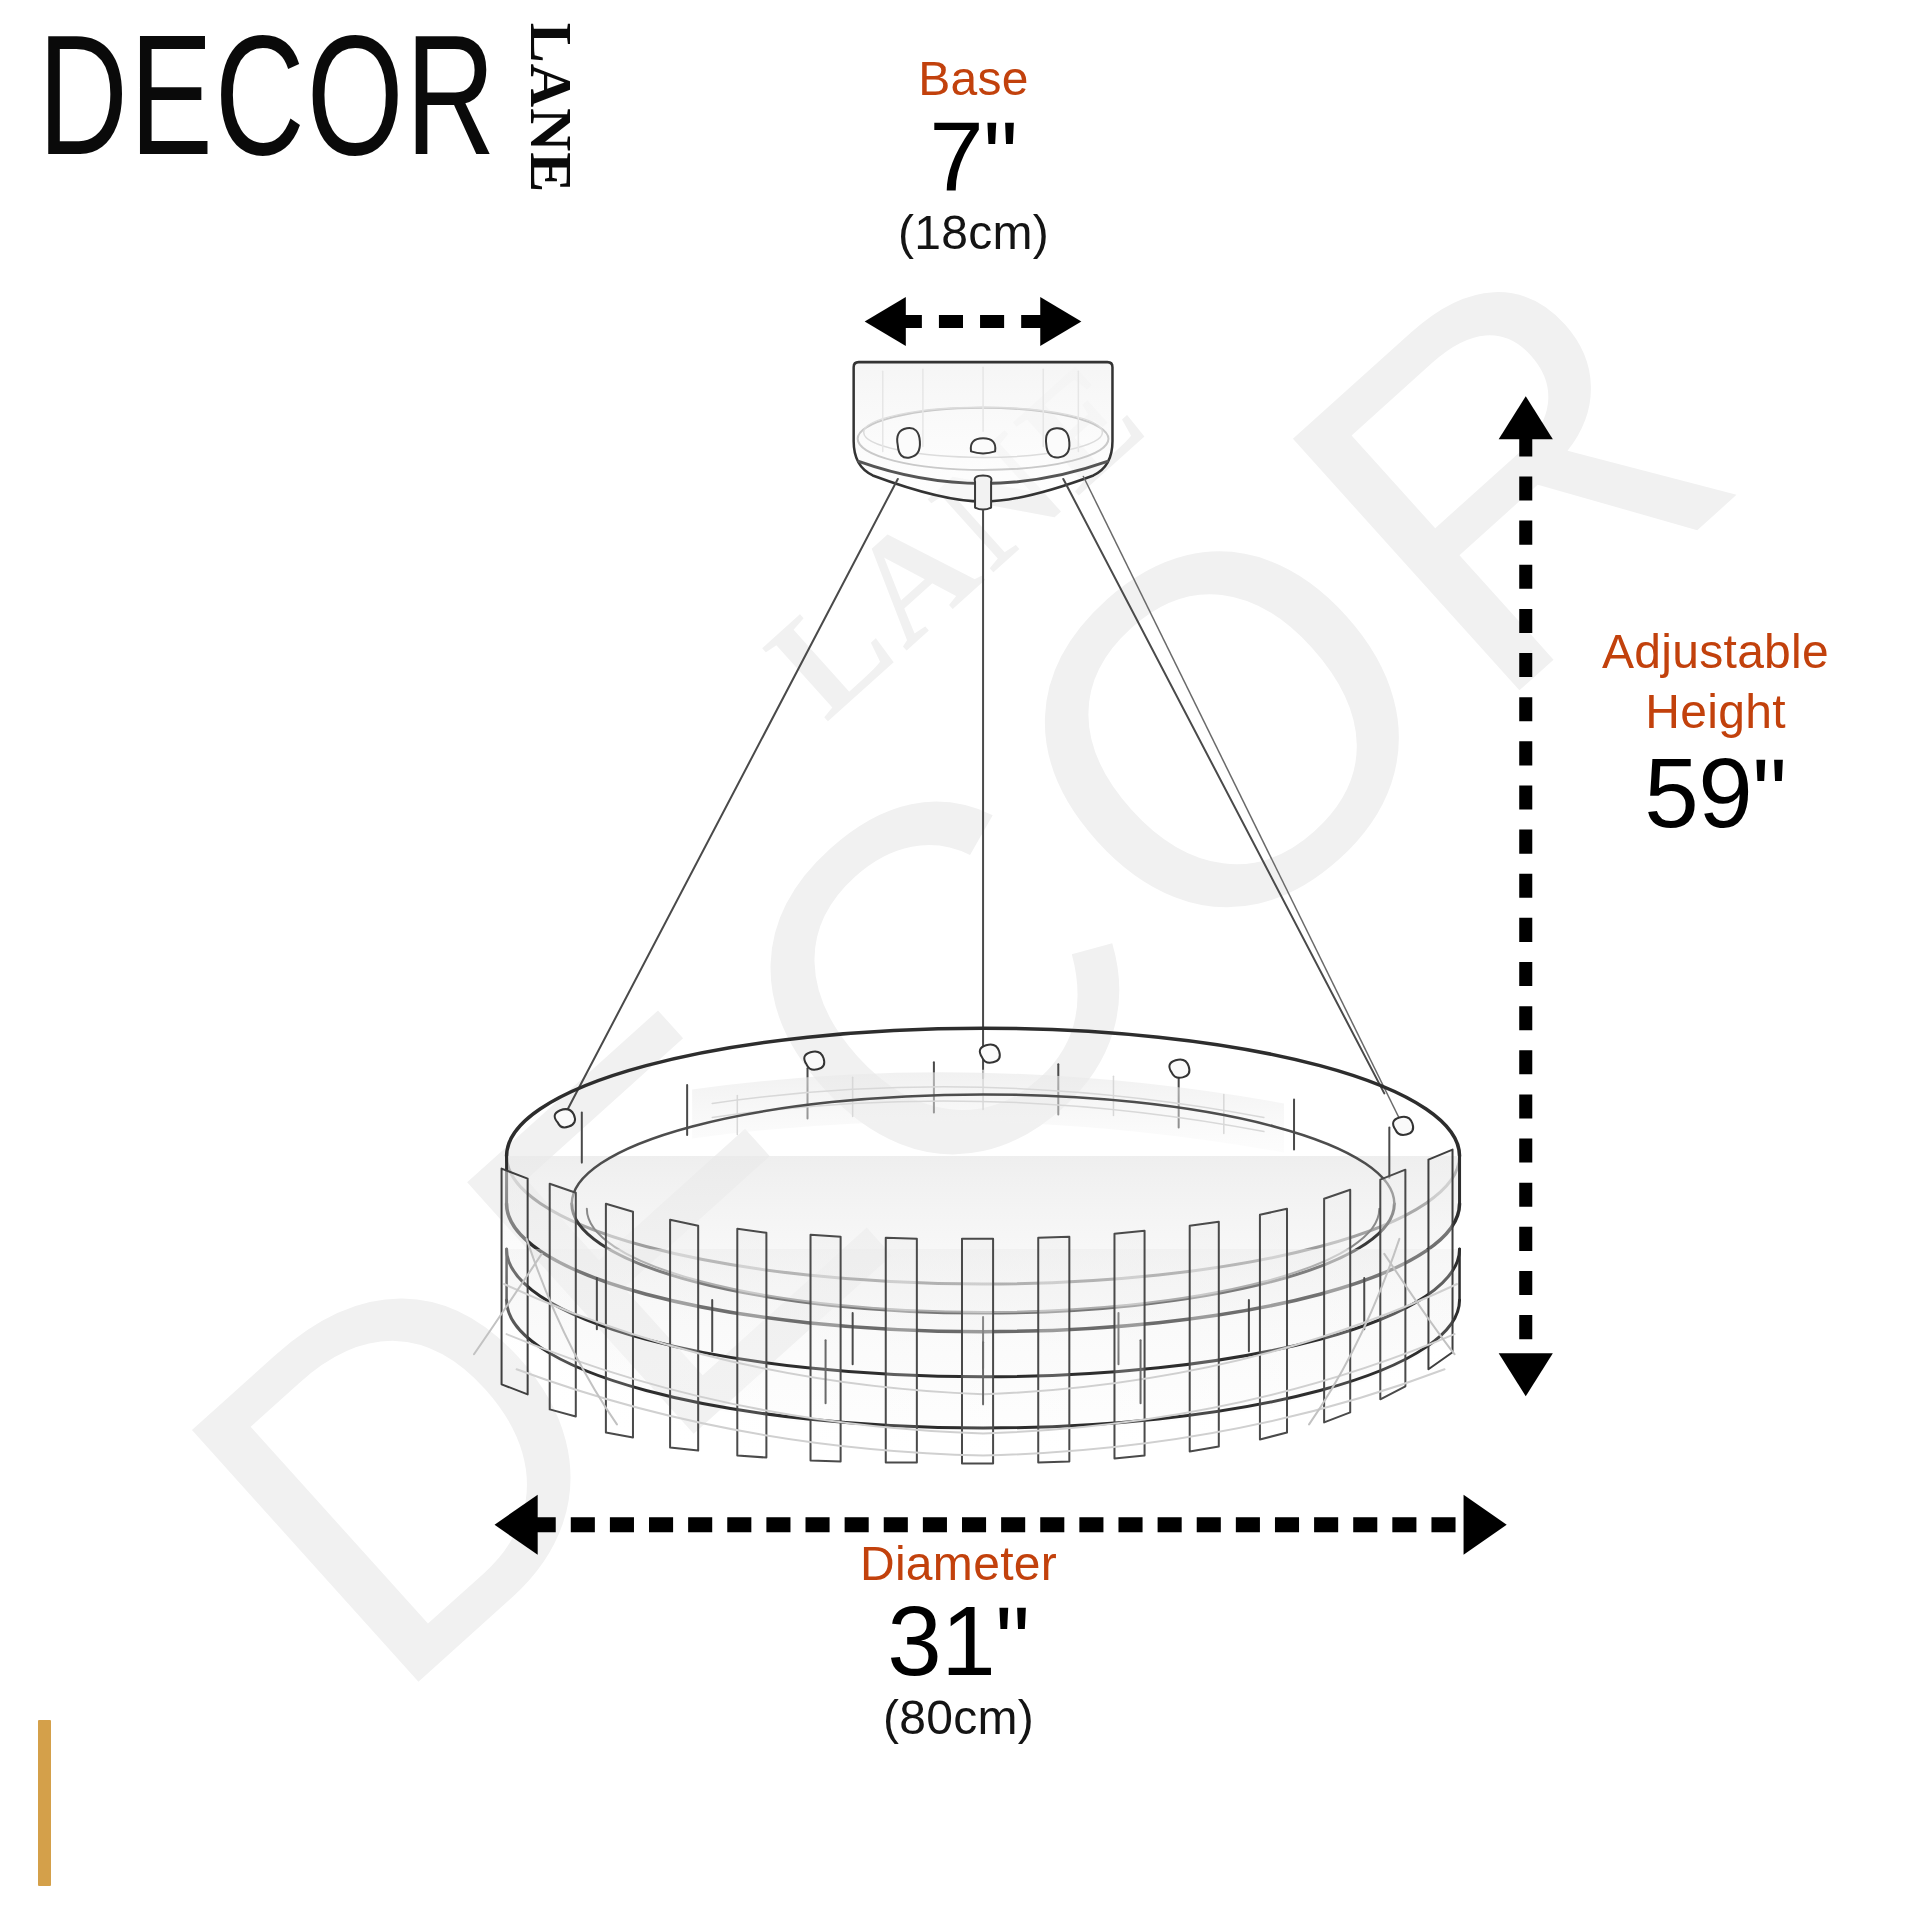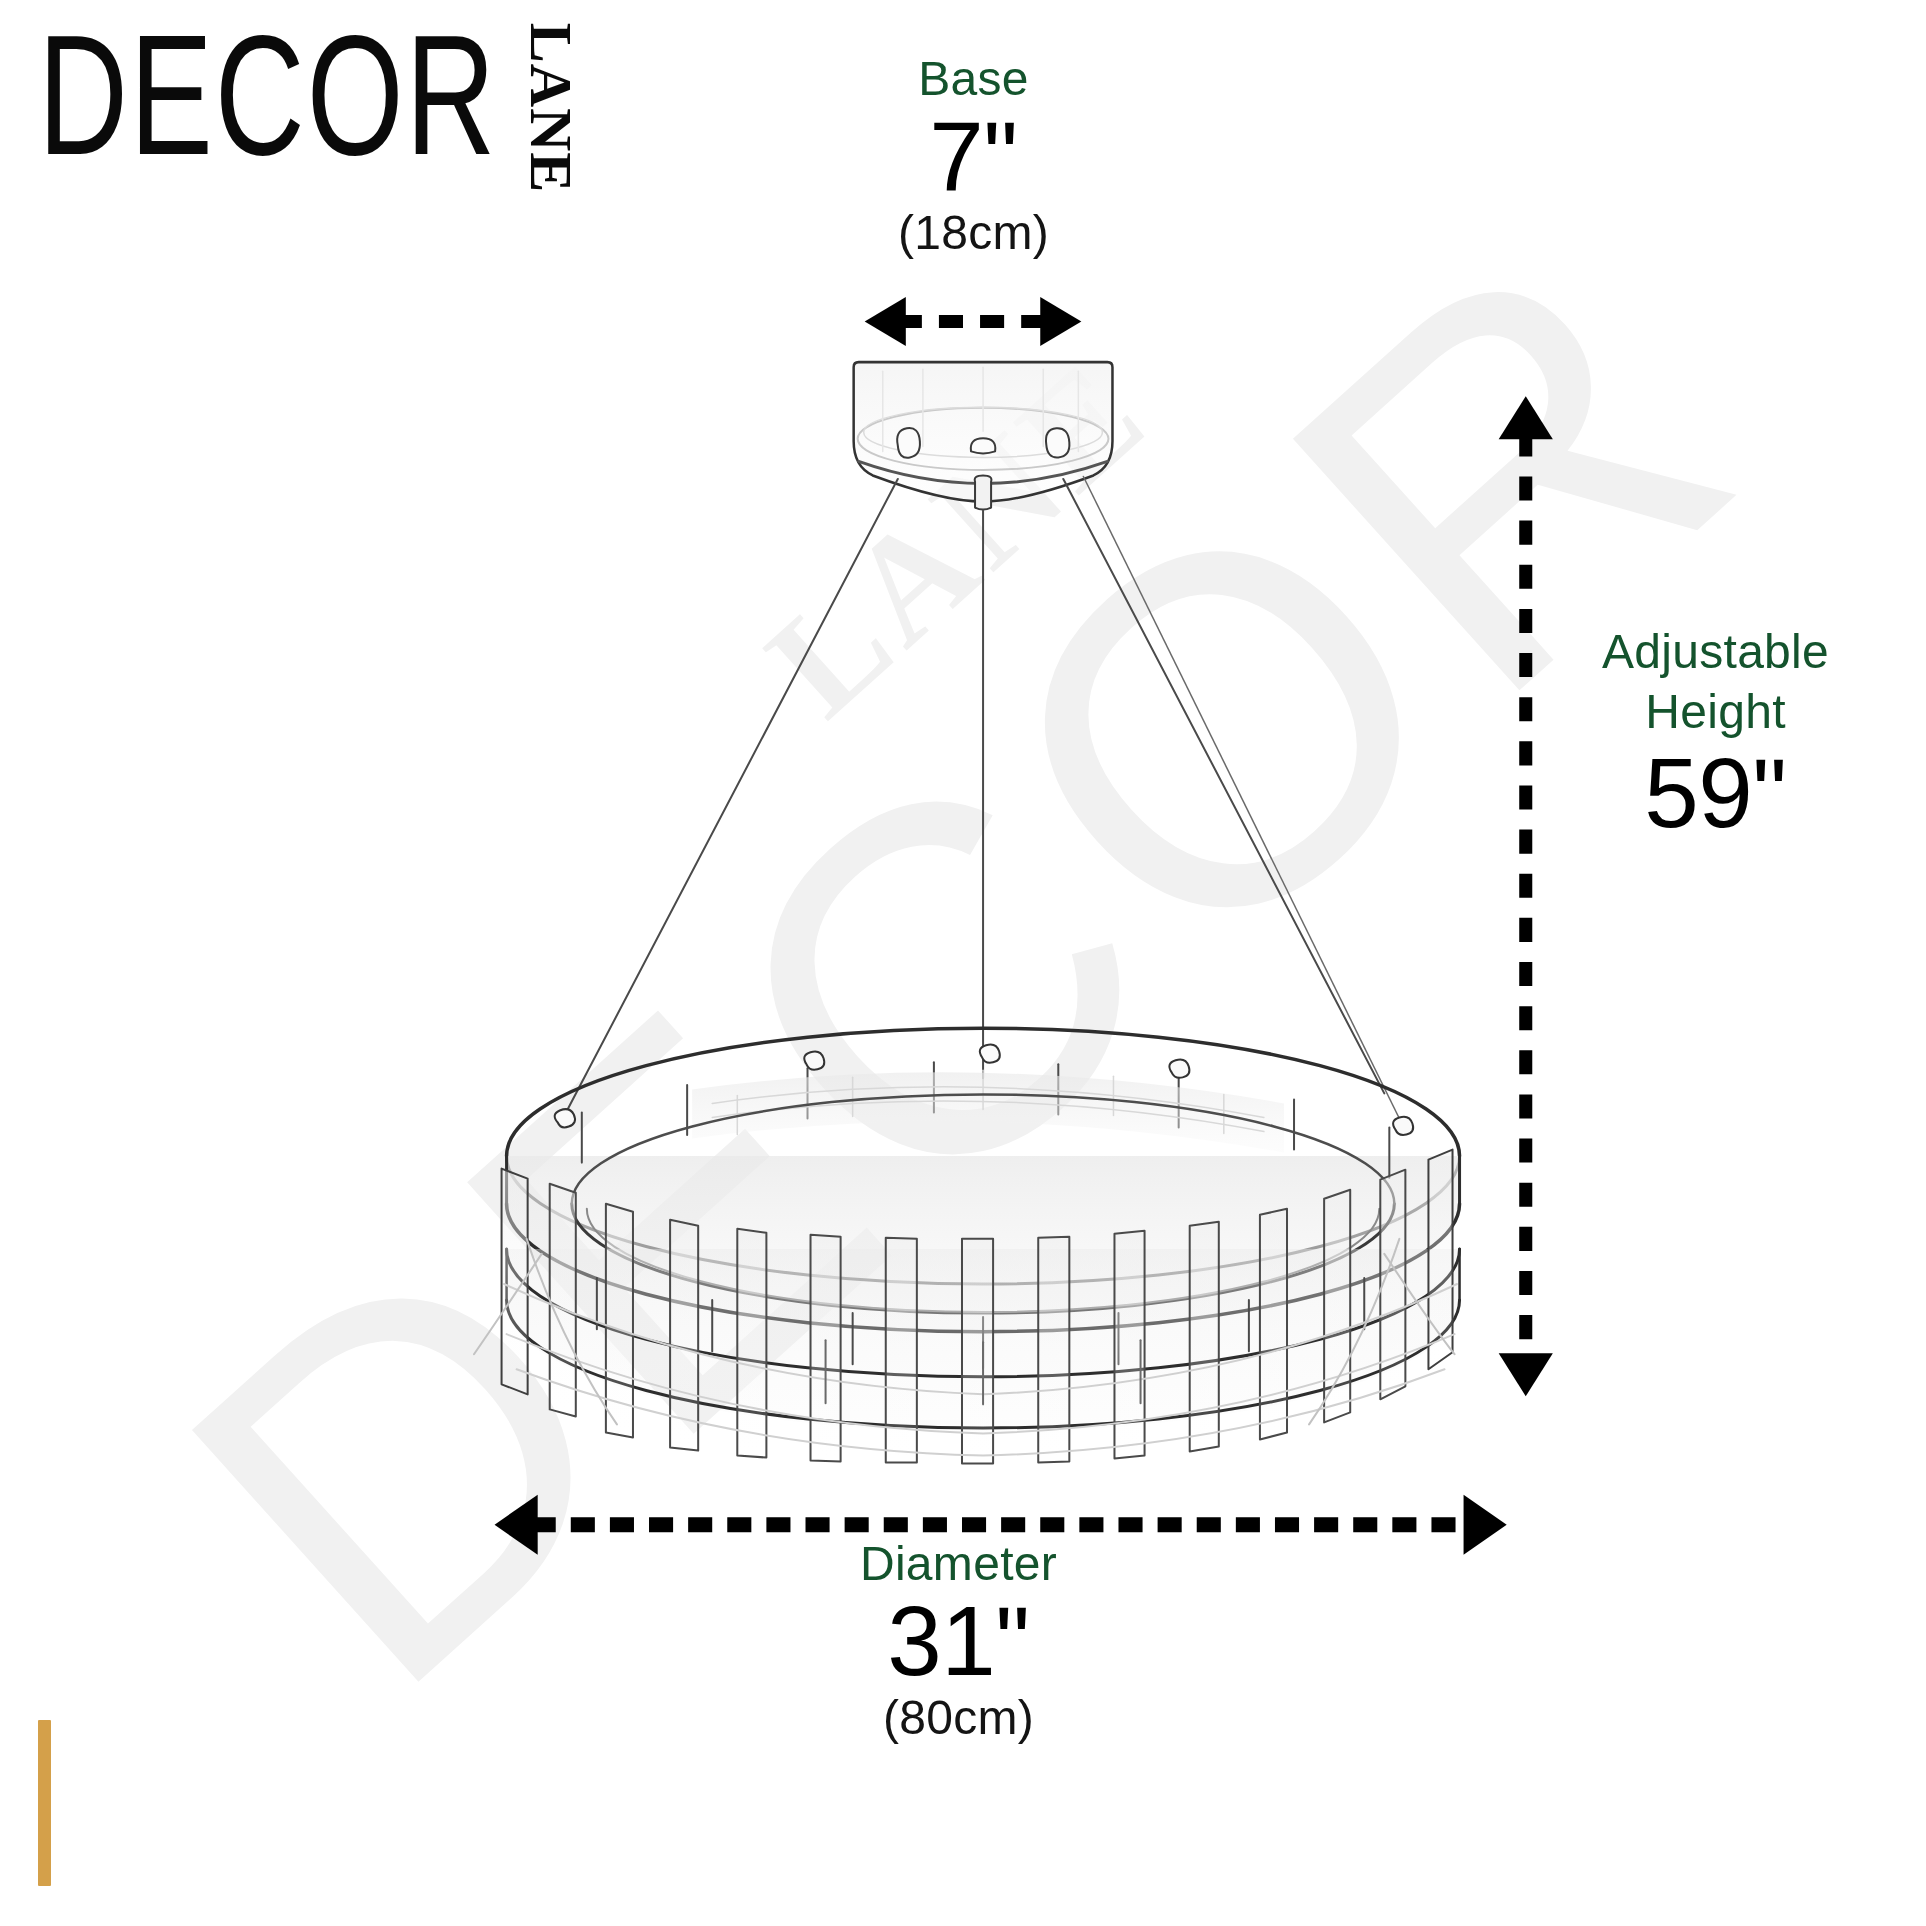--- a/index.html
+++ b/index.html
@@ -58,21 +58,21 @@
     transform:translate(-50%,-50%) rotate(90deg);
     transform-origin:center center;
     font-family:"Liberation Serif","DejaVu Serif",serif;
     font-size:60px; font-weight:700; letter-spacing:1px;
     line-height:1; color:#0a0a0a; white-space:nowrap;
   }
 
   
   .dim-label{ position:absolute; text-align:center; z-index:6; line-height:1.02; }
   .dim-label .cap{
-    font-size:48px; font-weight:400; color:#14532d;
+    font-size:48px; font-weight:400; color:#c2410c;
     letter-spacing:0.3px; display:block;
   }
   .dim-label .big{
     font-size:98px; font-weight:400; color:#000000;
     letter-spacing:-0.5px; display:block; margin-top:3px;
   }
   .dim-label .metric{
     font-size:48px; font-weight:400; color:#141414;
     letter-spacing:0.3px; display:block; margin-top:2px;
   }

